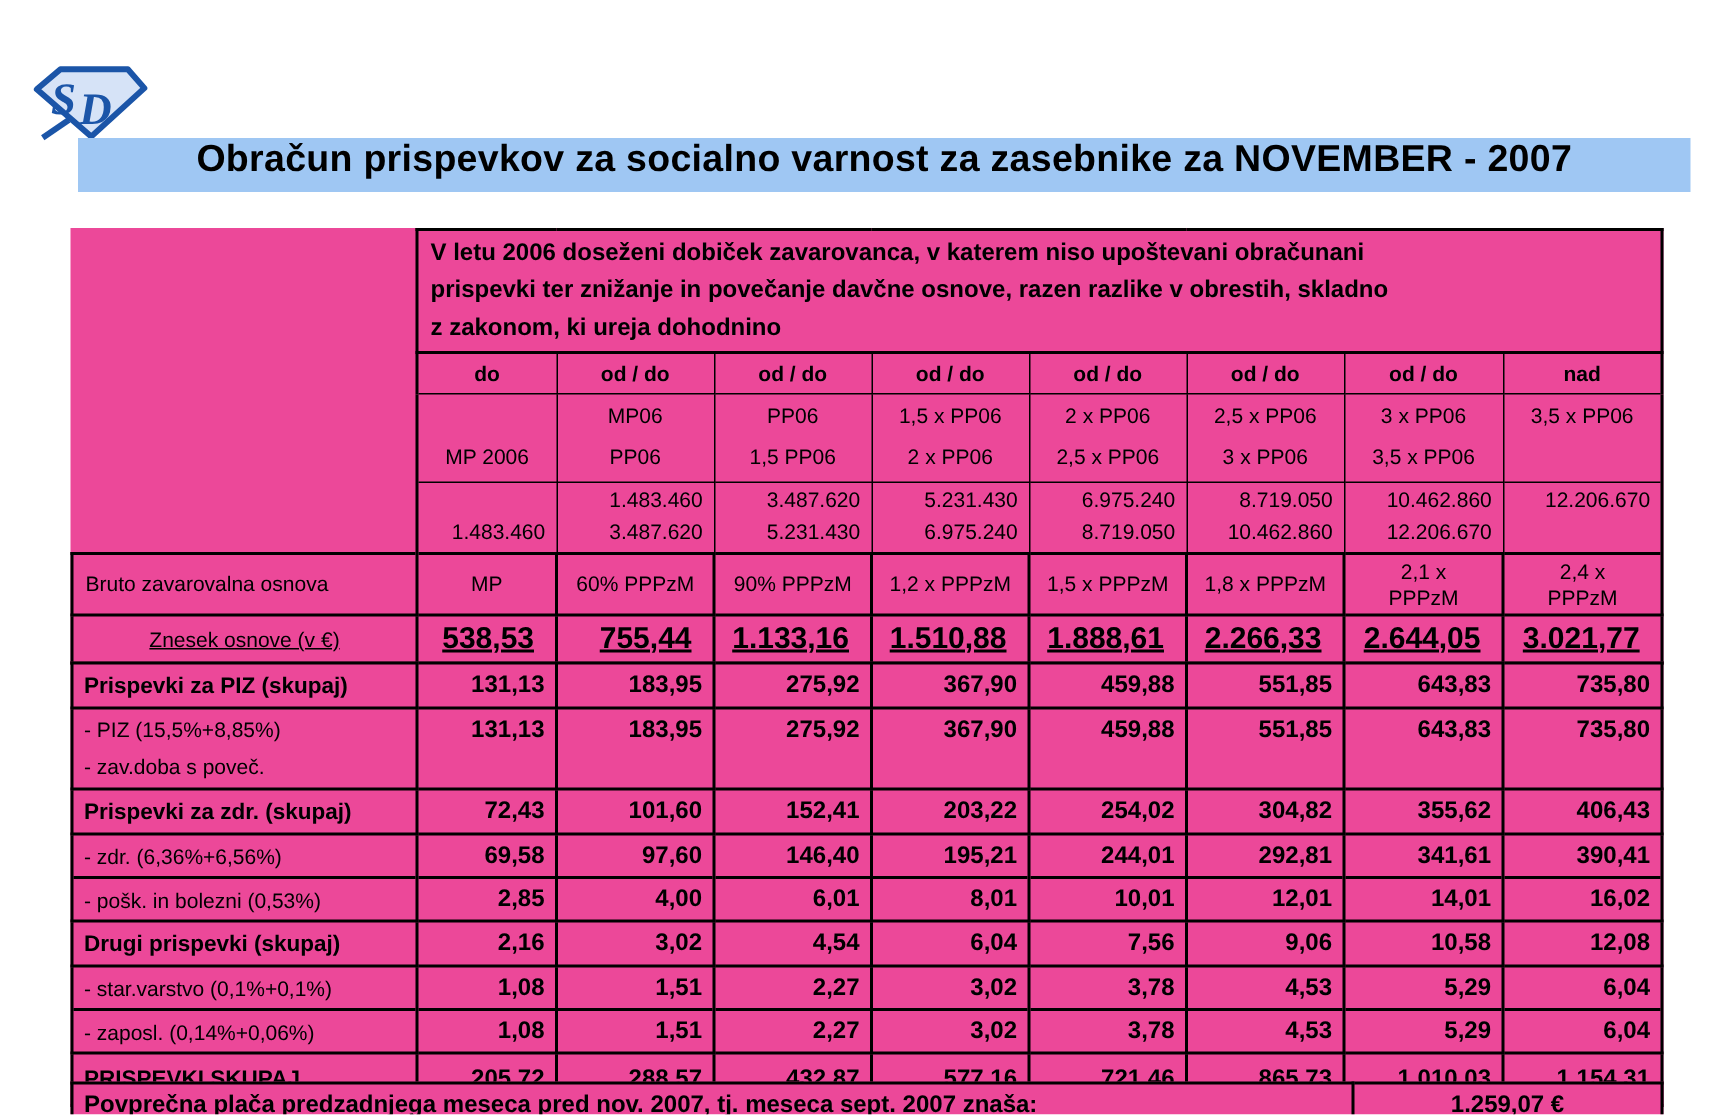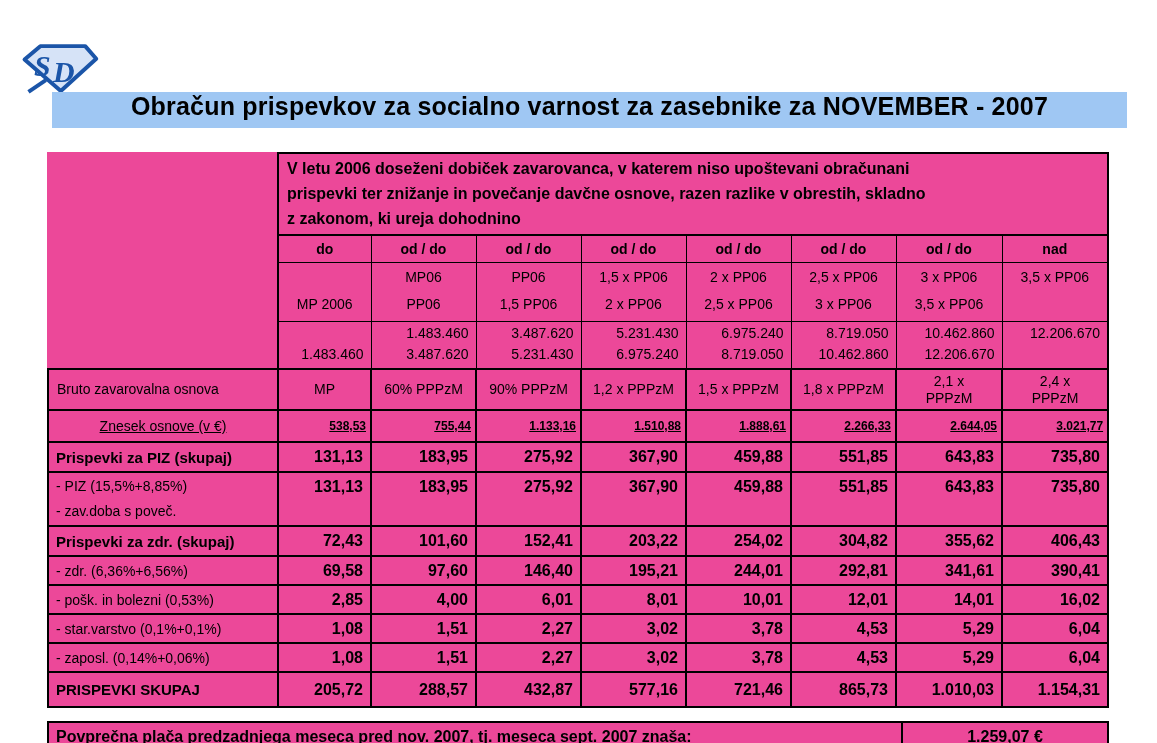--- a/index.html
+++ b/index.html
@@ -33,21 +33,21 @@
   #table1 tr.bounds-row .ln{height:27px;line-height:27px;}
   #table1 tr.amounts-row td{height:45px;text-align:right;vertical-align:top;padding:1px 7px 0 0;}
   #table1 tr.amounts-row .ln{height:21px;line-height:21px;}
   #table1 tr.bruto-row td{
     border:2px solid #000;height:37px;text-align:center;
     white-space:pre-line;line-height:17px;
   }
   #table1 tr.bruto-row td.label{text-align:left;padding-left:8px;}
   #table1 tr.znesek-row td{border:2px solid #000;height:28px;text-decoration:underline;}
   #table1 tr.znesek-row td.label{text-align:center;}
-  #table1 tr.znesek-row td.val{font-size:12px;font-weight:bold;text-align:right;padding-right:4px;}
+  #table1 tr.znesek-row td.val{font-size:20px;font-weight:bold;text-align:right;padding-right:14px;}
   
   #table2{left:47px;top:441px;width:1060px;}
   #table2 td{border:2px solid #000;}
   #table2 td.label{text-align:left;padding-left:7px;}
   #table2 td.val{font-size:16px;font-weight:bold;text-align:right;padding-right:7px;}
   #table2 tr.section td{height:26px;}
   #table2 tr.total td{height:31px;}
   #table2 tr.section td.label,#table2 tr.total td.label{font-weight:bold;font-size:15px;}
   #table2 tr.sub td,#table2 tr.sub-end td{height:25px;}
   #table2 tr.sub td{border-top:1px solid #000;border-bottom:1px solid #000;border-radius:11px;}
@@ -276,20 +276,33 @@
           </td>
           <td class="val">2,85</td>
           <td class="val">4,00</td>
           <td class="val">6,01</td>
           <td class="val">8,01</td>
           <td class="val">10,01</td>
           <td class="val">12,01</td>
           <td class="val">14,01</td>
           <td class="val">16,02</td>
         </tr>
+        <tr class="section">
+          <td class="label">
+            <div class="lbl-line">Drugi prispevki (skupaj)</div>
+          </td>
+          <td class="val">2,16</td>
+          <td class="val">3,02</td>
+          <td class="val">4,54</td>
+          <td class="val">6,04</td>
+          <td class="val">7,56</td>
+          <td class="val">9,06</td>
+          <td class="val">10,58</td>
+          <td class="val">12,08</td>
+        </tr>
         <tr class="sub">
           <td class="label">
             <div class="lbl-line">- star.varstvo (0,1%+0,1%)</div>
           </td>
           <td class="val">1,08</td>
           <td class="val">1,51</td>
           <td class="val">2,27</td>
           <td class="val">3,02</td>
           <td class="val">3,78</td>
           <td class="val">4,53</td>

